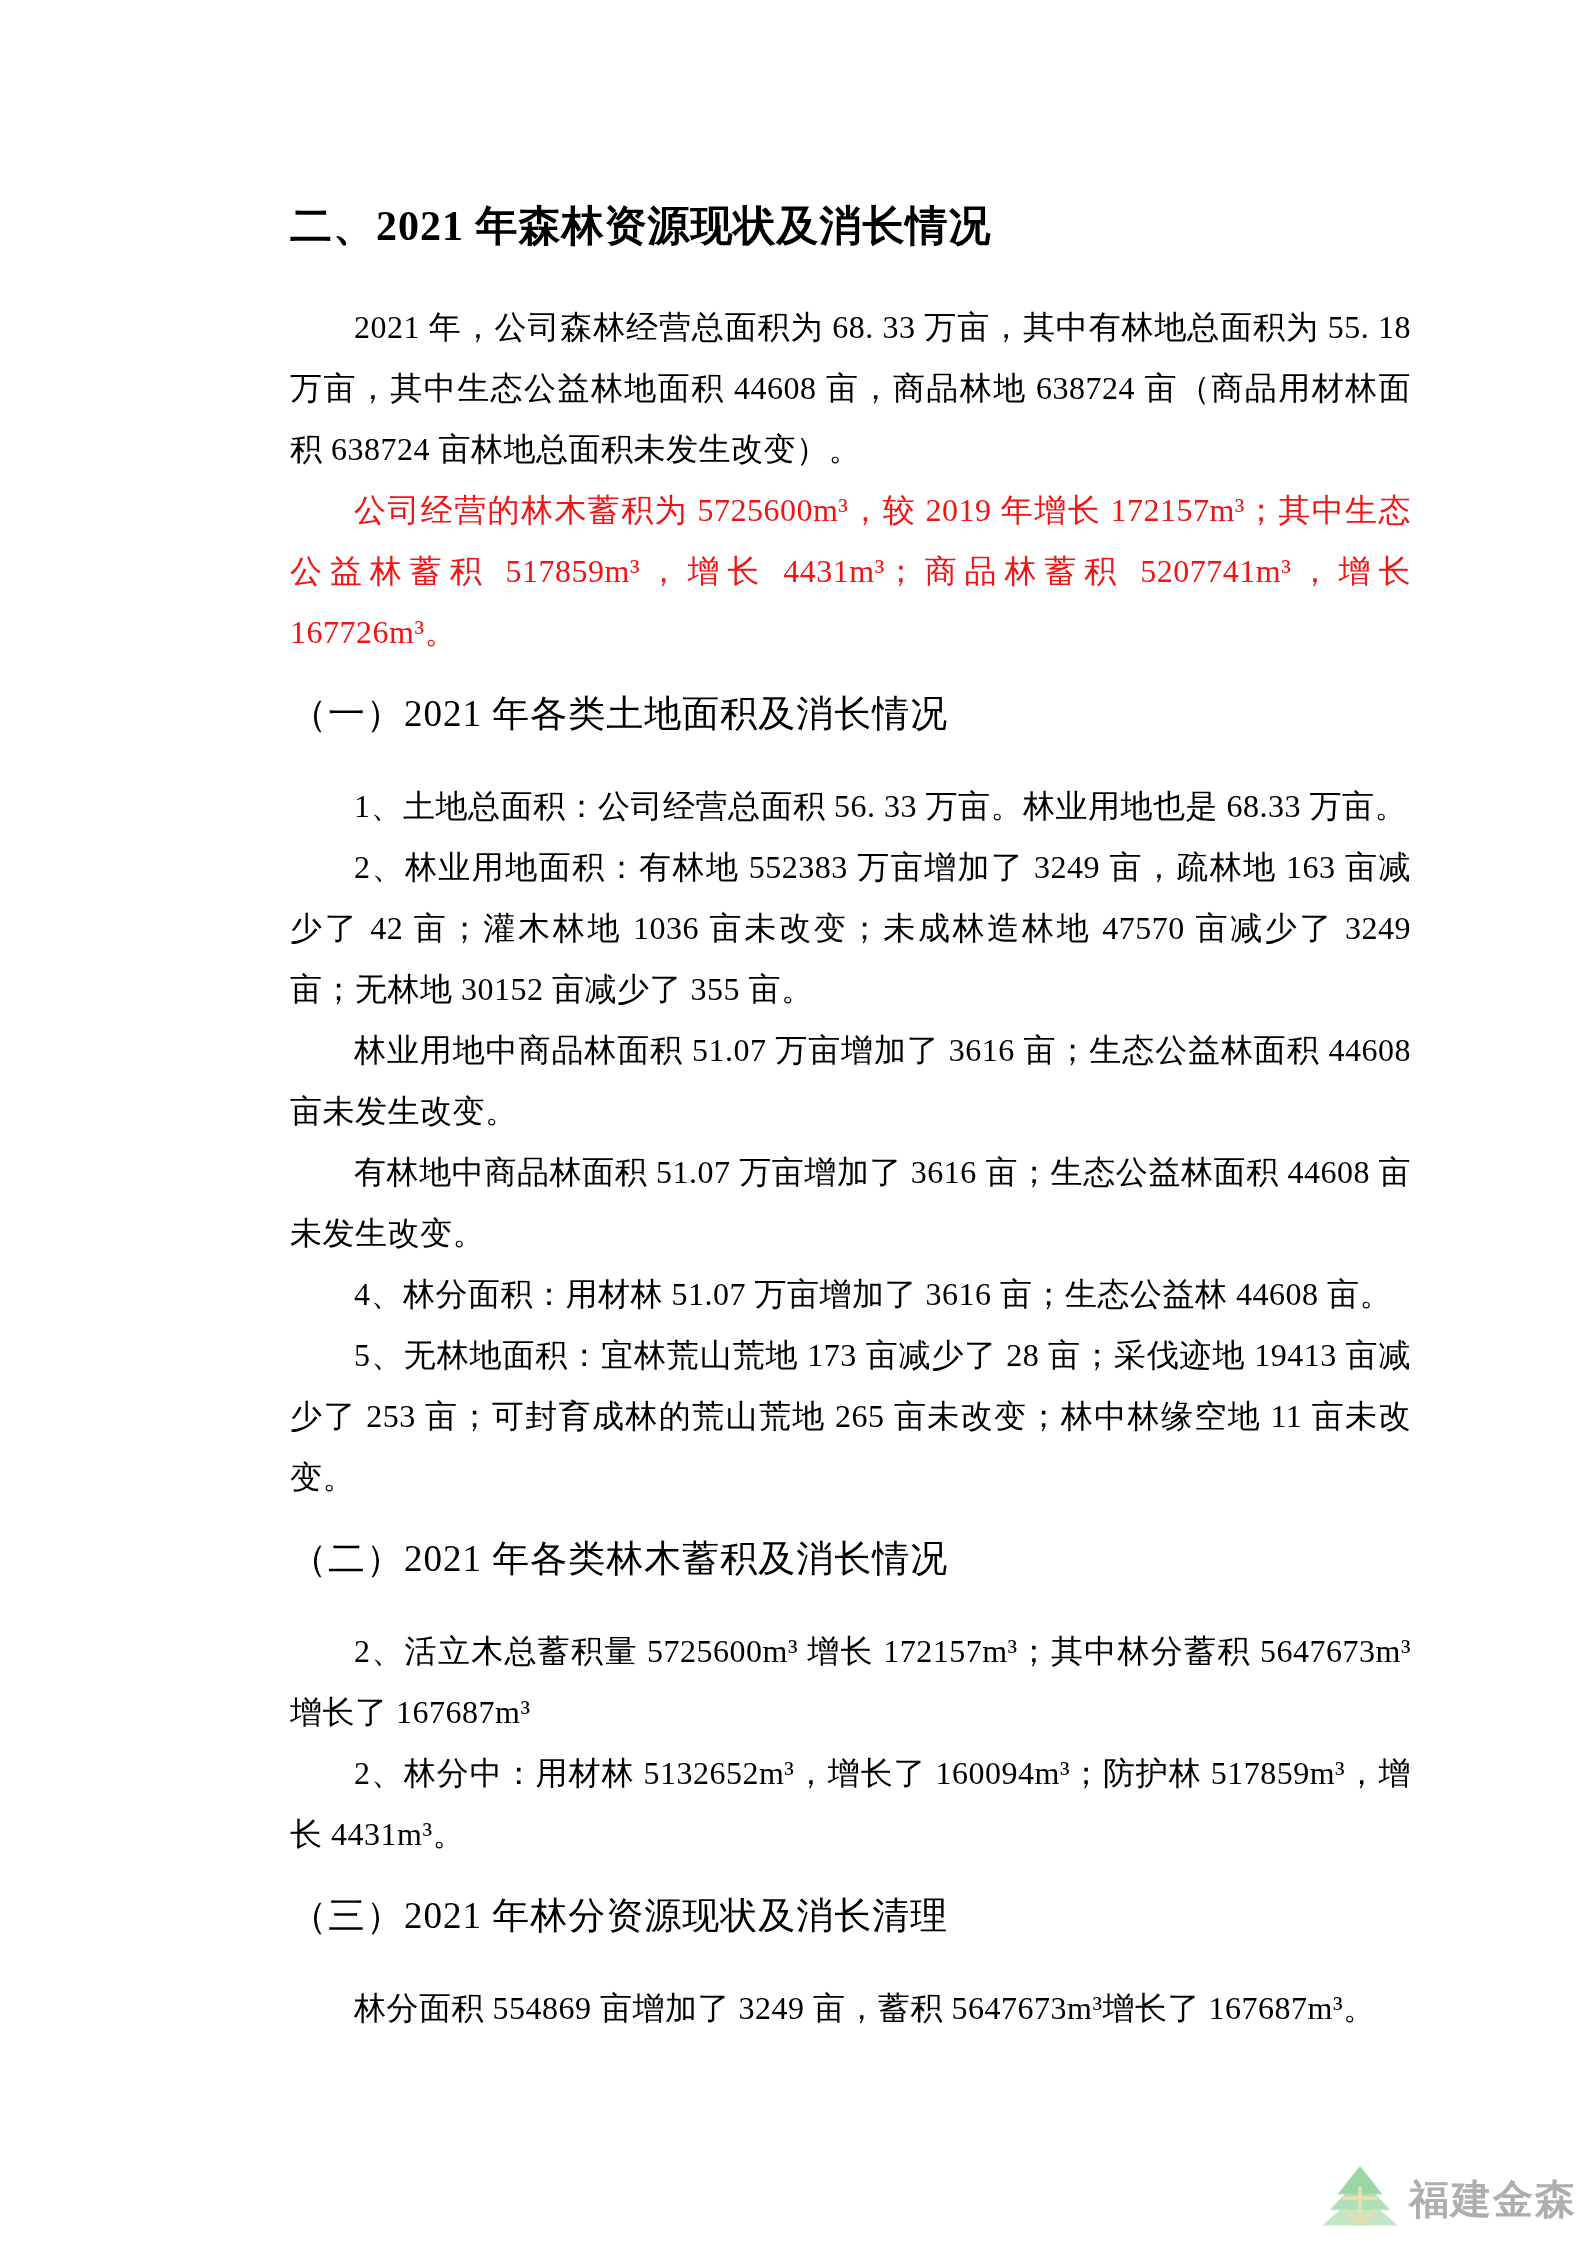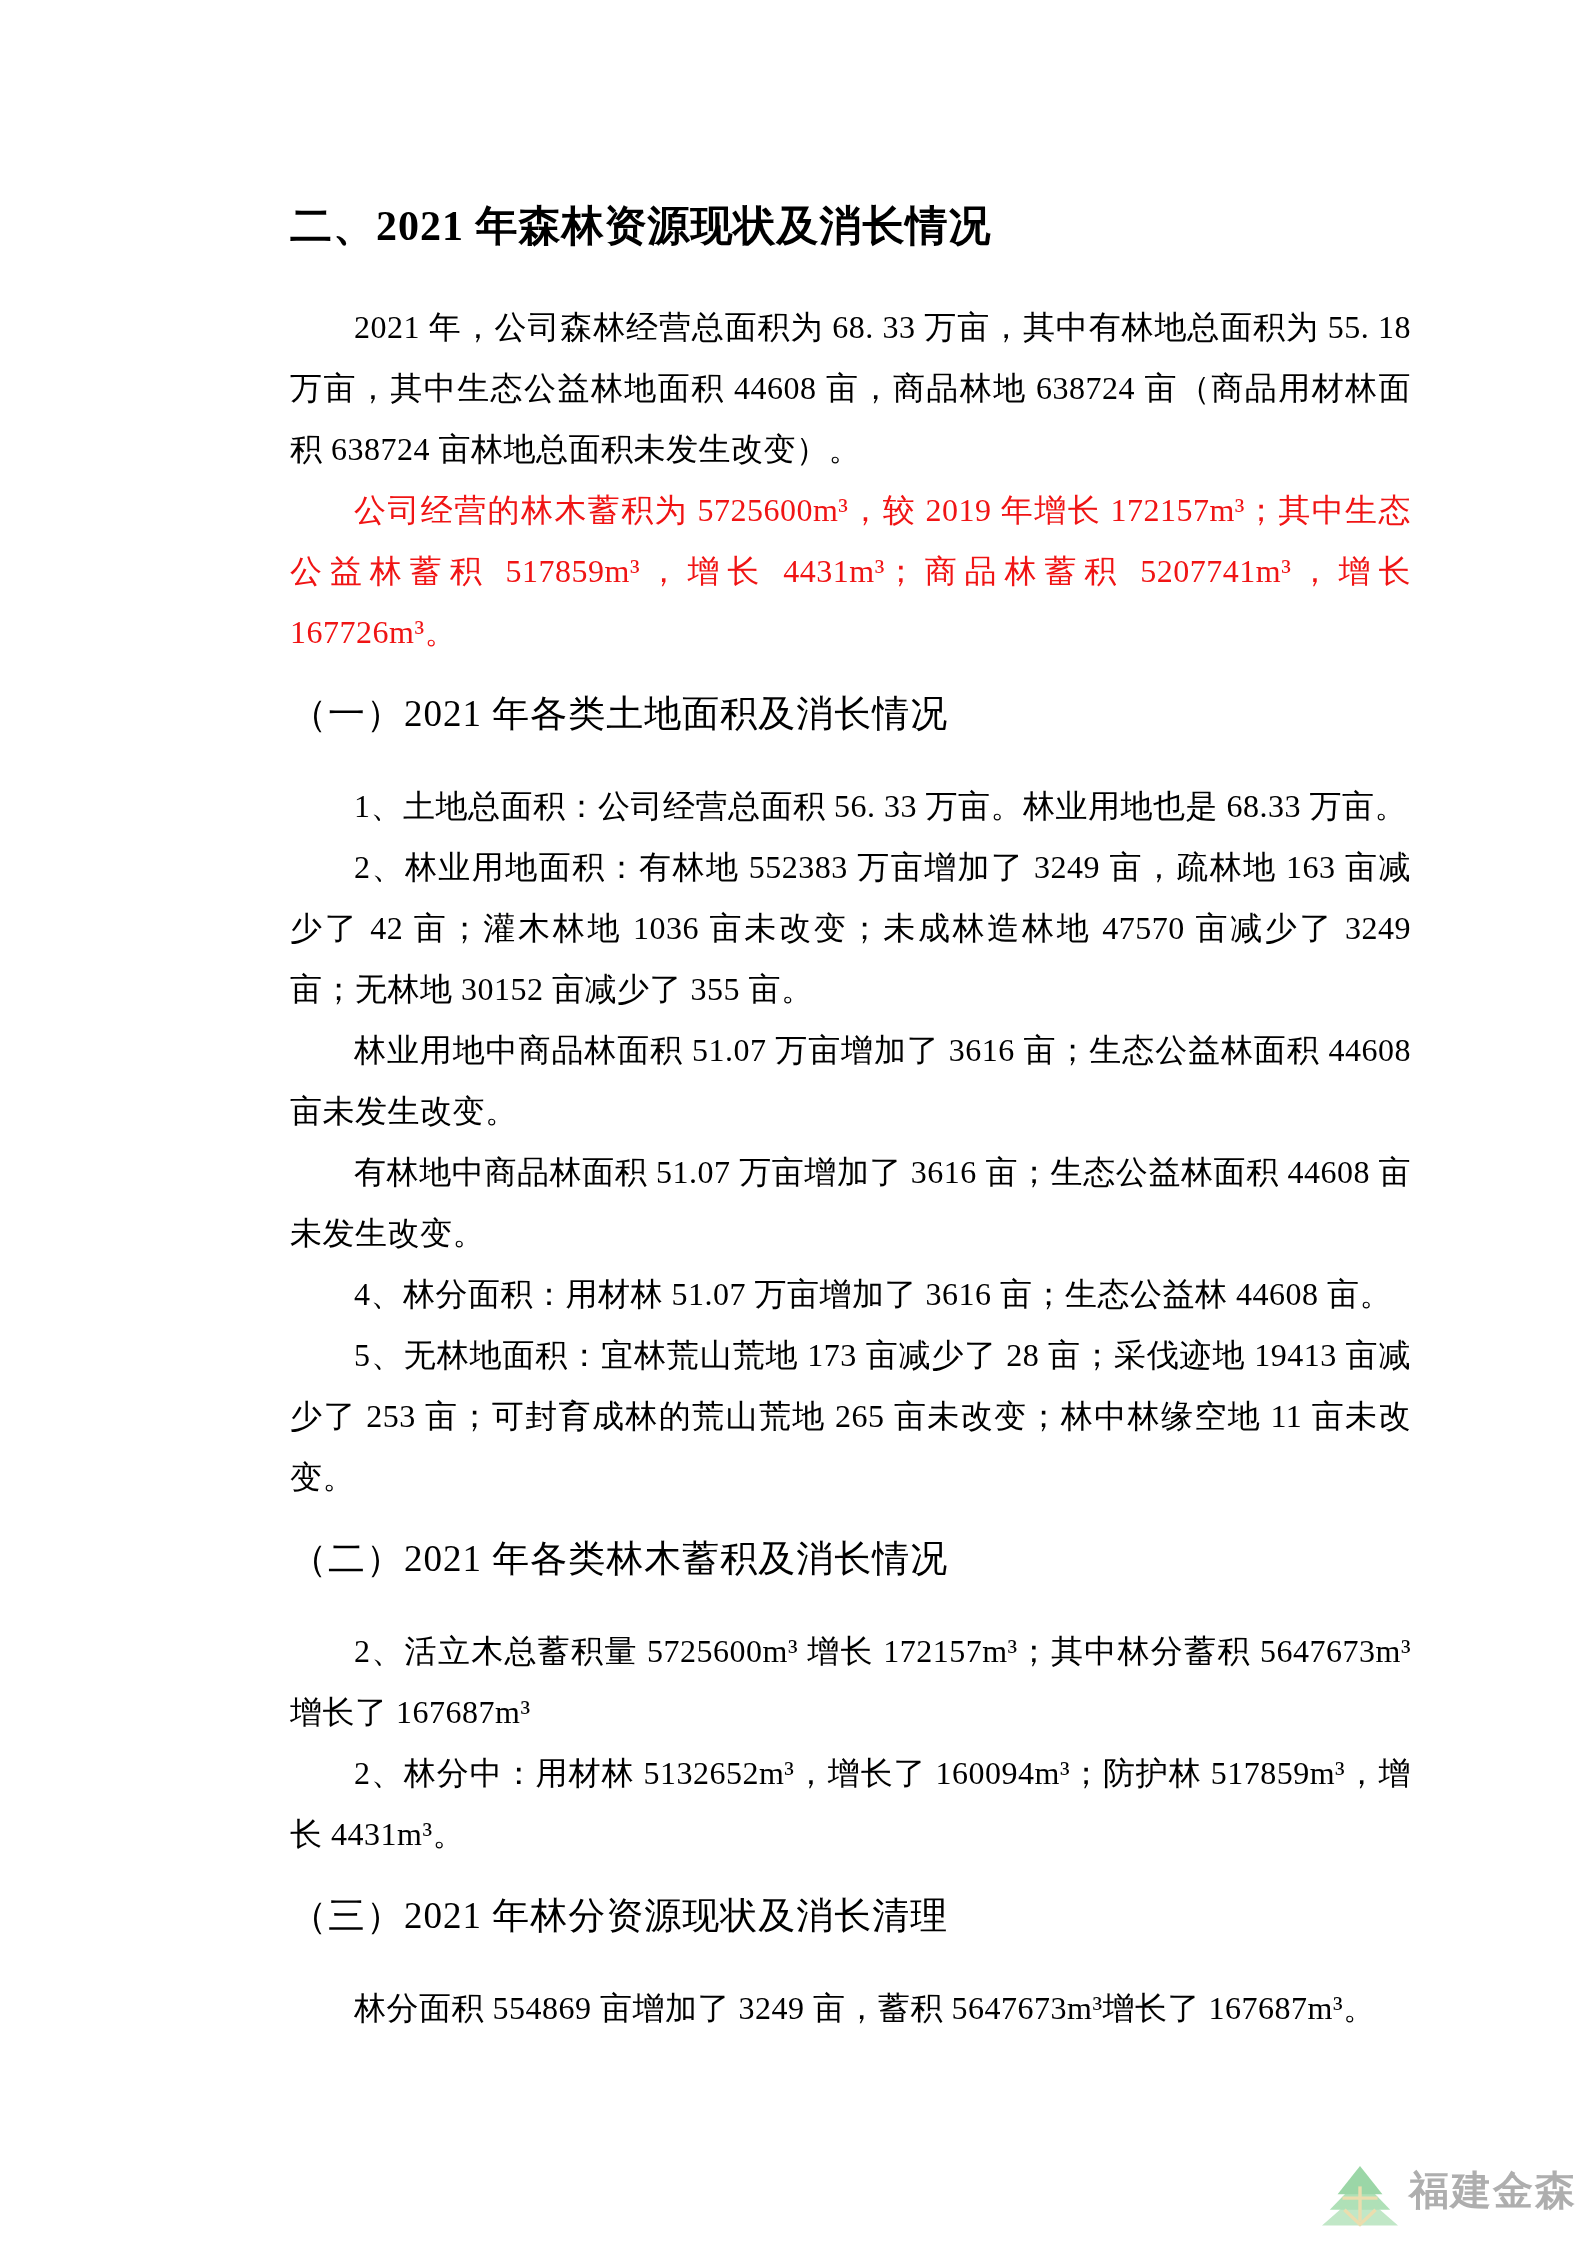--- a/index.html
+++ b/index.html
@@ -44,21 +44,21 @@
     text-indent: 2em;
     letter-spacing: 0.5px;
   }
   .para .b { font-weight: normal; }
   .red { color: #f01414; }
   .logo {
     position: absolute;
     right: 10px;
     bottom: 4px;
     display: flex;
-    align-items: flex-start;
+    align-items: center;
     gap: 10px;
     opacity: 0.88;
   }
   .logo-tree { display: block; }
   .logo-text {
     font-family: "Liberation Sans", "DejaVu Sans", sans-serif;
     font-size: 40px;
     font-weight: bold;
     color: #a3a3a3;
     letter-spacing: 2px;

